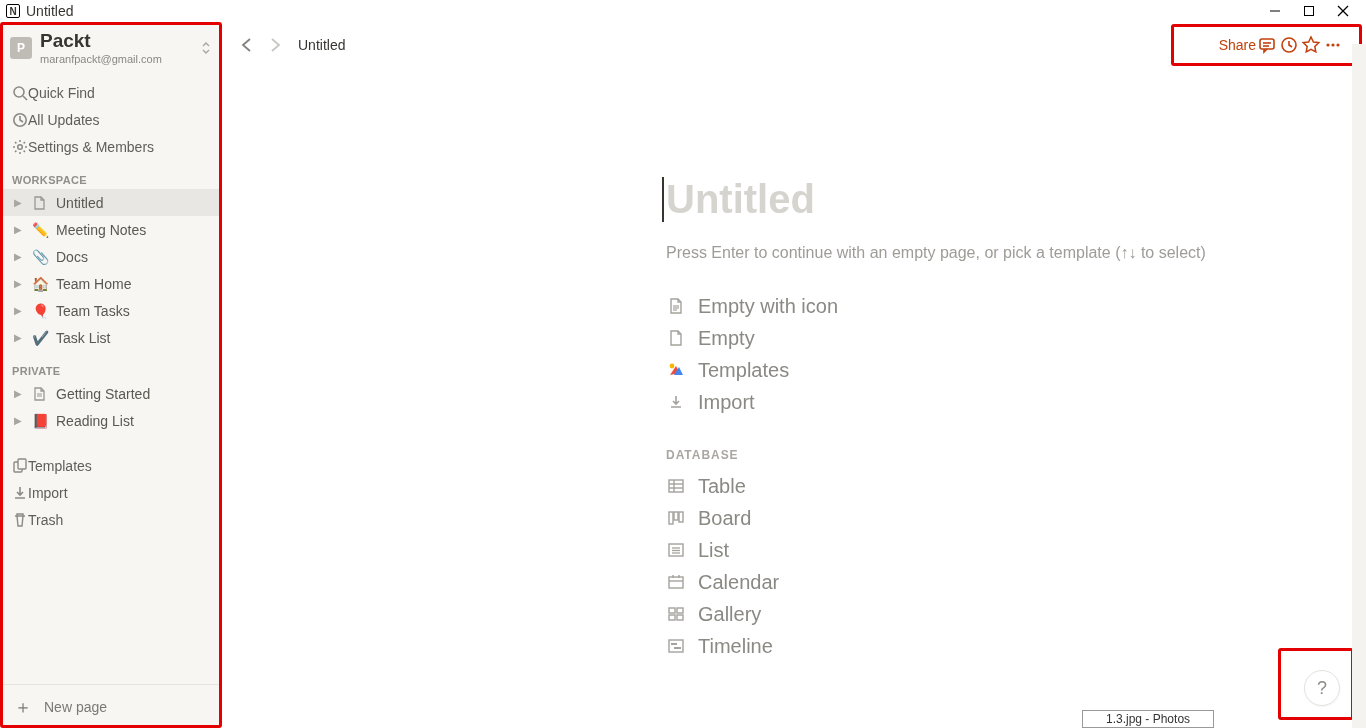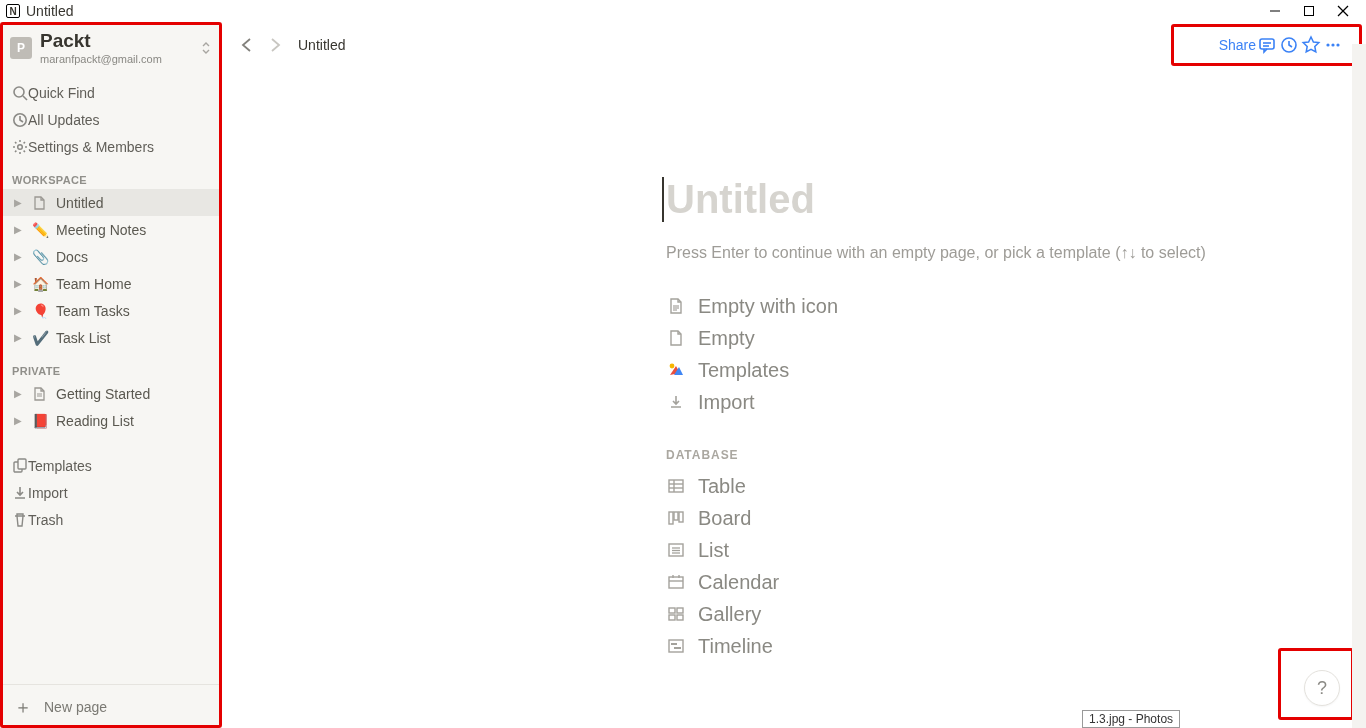--- a/index.html
+++ b/index.html
@@ -84,21 +84,21 @@
   }
   .plus-big { font-size:18px; line-height:1; }
 
   
   .content { flex:1; background:#fff; position:relative; }
   .topbar {
     height:45px; display:flex; align-items:center; padding:0 14px;
   }
   .navbtn { width:22px; height:22px; color:#82817c; display:flex; align-items:center; justify-content:center; cursor:pointer; margin-right:6px; }
   .crumb { color:#37352f; font-size:14px; margin-left:6px; }
-  .top-right { margin-left:auto; display:flex; align-items:center; color:#3b82f6; position:relative; padding:4px 8px; }
+  .top-right { margin-left:auto; display:flex; align-items:center; color:#c2410c; position:relative; padding:4px 8px; }
   .top-right .ricon { width:22px; height:22px; display:flex; align-items:center; justify-content:center; cursor:pointer; }
   .share-text { font-size:14px; cursor:pointer; }
   .topright-annot {
     position:absolute; top:-6px; left:-40px; right:-10px; bottom:-6px;
     pointer-events:none;
   }
 
   .page-body { padding: 110px 0 0 444px; width: 100%; }
   .page-body-inner { width: 700px; }
   .title-input {
@@ -130,21 +130,21 @@
   }
   .help-annot {
     position:absolute; right:12px; bottom:8px;
     width:76px; height:72px; pointer-events:none;
   }
 
   
   .taskbar-tip {
     position:absolute; bottom:0; left:860px;
     background:#fff; border:1px solid #999; font-size:12px;
-    padding:1px 6px; color:#333;
+    padding:1px 23px; color:#333;
   }
 
   .scrollbar {
     position:absolute; right:0; top:22px; bottom:0; width:14px;
     background:#f4f3f0;
   }
 
   svg { display:block; }
 </style>
 </head>

